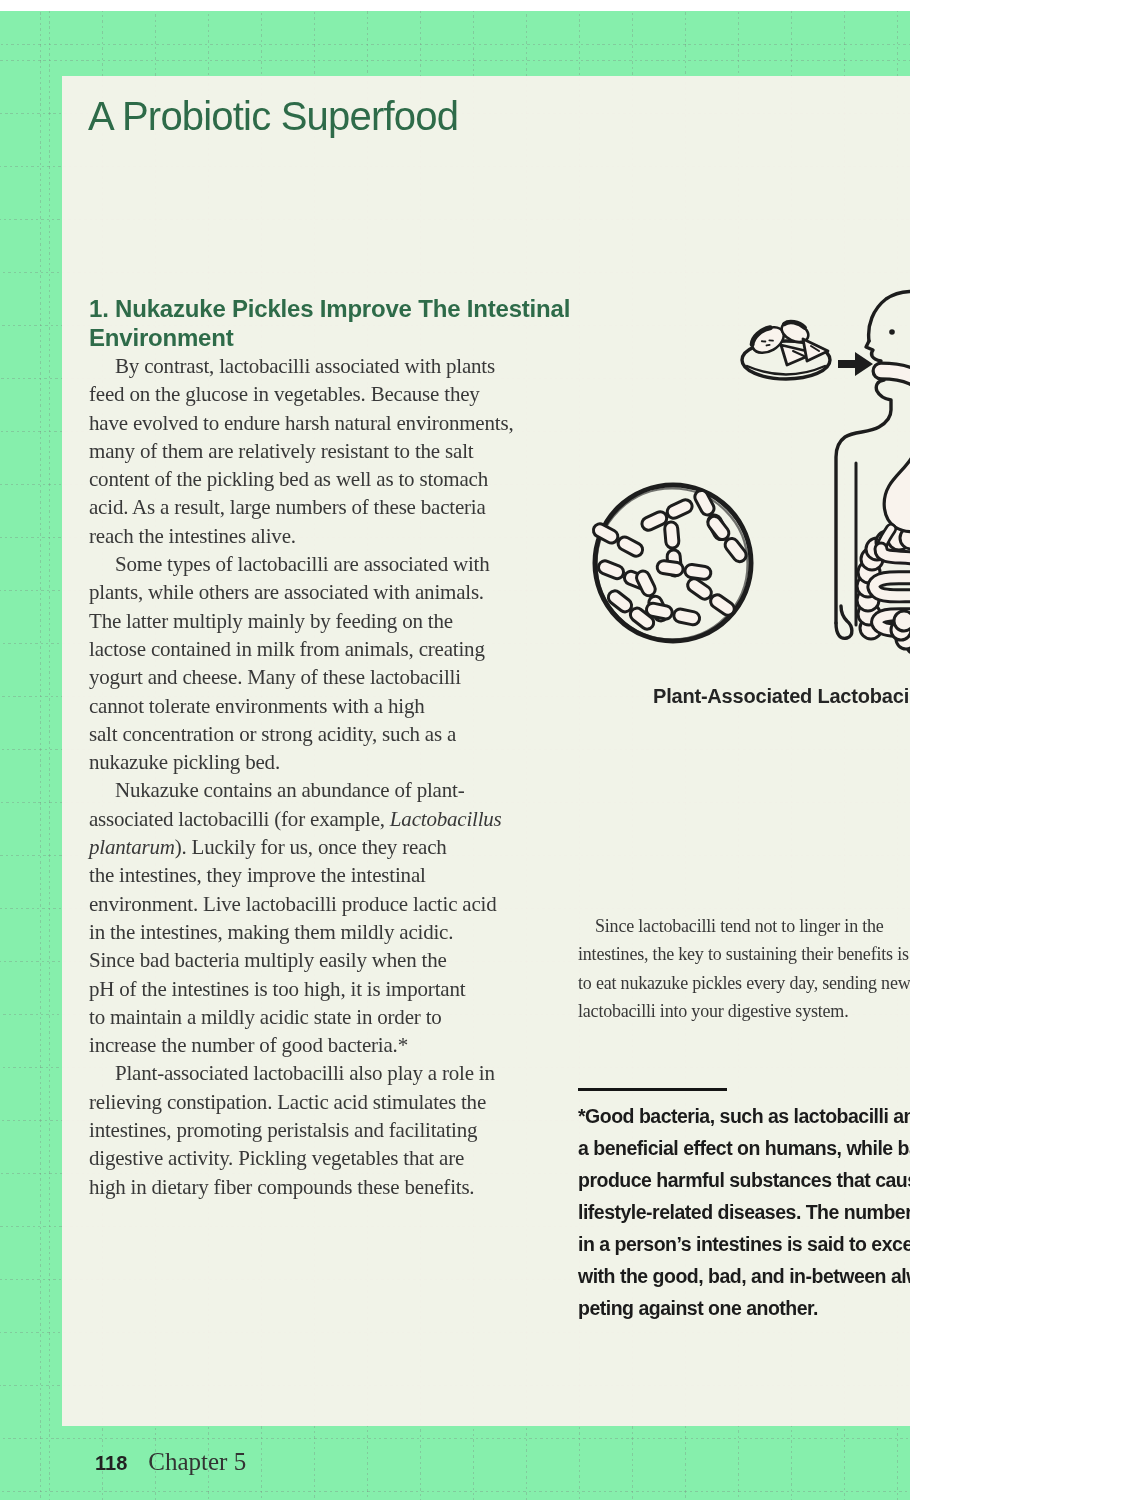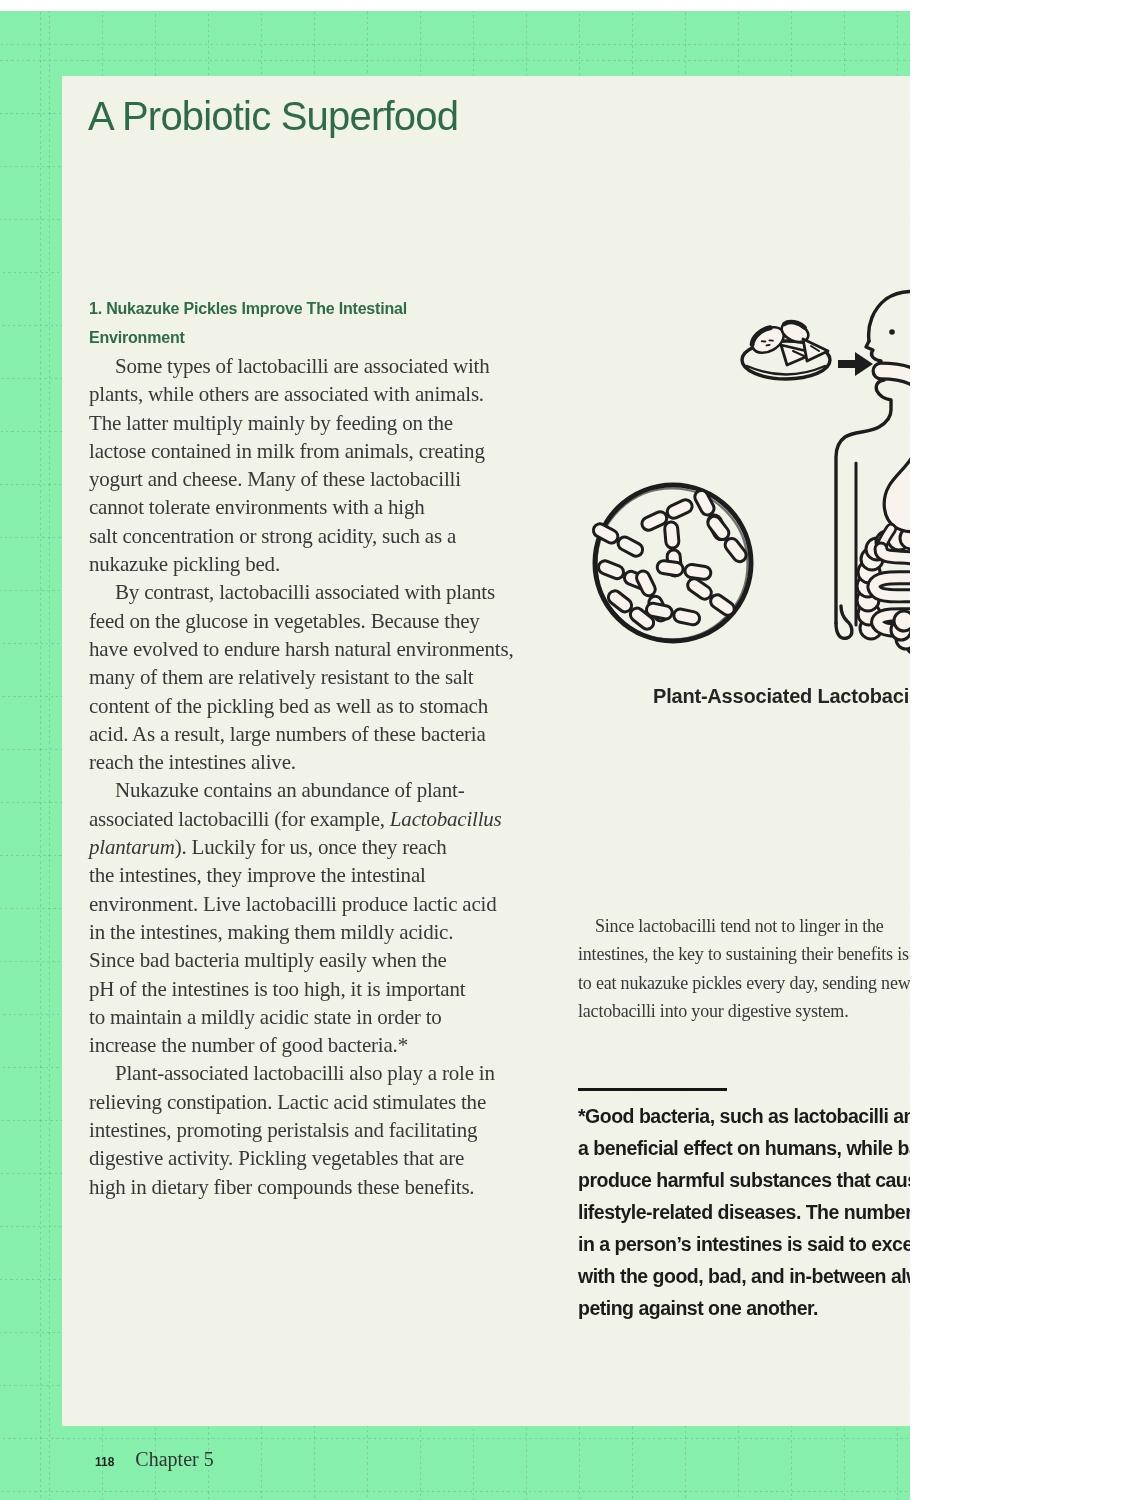--- a/index.html
+++ b/index.html
@@ -30,21 +30,21 @@
   }
   .page-title{
     position:absolute;left:88px;top:85px;margin:0;
     font-family:"Liberation Sans",sans-serif;font-weight:400;
     font-size:40px;line-height:40px;letter-spacing:-0.8px;color:var(--green);
     white-space:nowrap;
   }
   .section-heading{
     position:absolute;left:89px;top:283px;margin:0;
     font-family:"Liberation Sans",sans-serif;font-weight:700;
-    font-size:16px;line-height:29px;letter-spacing:-0.2px;color:var(--green);
+    font-size:24px;line-height:29px;letter-spacing:-0.2px;color:var(--green);
     white-space:nowrap;
   }
   .body-col{
     position:absolute;left:89px;top:341px;width:520px;
     font-family:"Liberation Serif",serif;color:var(--ink);
     font-size:21px;line-height:28.3px;letter-spacing:-0.2px;
   }
   .body-col p{margin:0;white-space:nowrap;}
   .body-col p.indent{text-indent:26px;}
   em{font-style:italic;}
@@ -72,41 +72,41 @@
   .footnote{
     position:absolute;left:578px;top:1089px;margin:0;width:520px;
     font-family:"Liberation Sans",sans-serif;font-weight:700;
     font-size:19.5px;line-height:32px;letter-spacing:-0.5px;color:var(--fink);
     white-space:nowrap;
   }
   .footer{
     position:absolute;left:95px;top:1437px;white-space:nowrap;
   }
   .footer .pg{
-    font-family:"Liberation Sans",sans-serif;font-weight:700;font-size:12px;color:#222;
+    font-family:"Liberation Sans",sans-serif;font-weight:700;font-size:20px;color:#222;
   }
   .footer .ch{
-    font-family:"Liberation Serif",serif;font-size:20px;color:#333;margin-left:21px;
+    font-family:"Liberation Serif",serif;font-size:25px;color:#333;margin-left:21px;
   }
   .illus{position:absolute;left:575px;top:272px;}
 </style>
 </head>
 <body>
 
 <div class="canvas">
   <div class="grid-bg"></div>
   <div class="panel"></div>
 
   <h1 class="page-title">A Probiotic Superfood</h1>
 
   <h2 class="section-heading">1. Nukazuke Pickles Improve The Intestinal<br>Environment</h2>
 
   <div class="body-col">
+    <p class="indent">By contrast, lactobacilli associated with plants<br>feed on the glucose in vegetables. Because they<br>have evolved to endure harsh natural environments,<br>many of them are relatively resistant to the salt<br>content of the pickling bed as well as to stomach<br>acid. As a result, large numbers of these bacteria<br>reach the intestines alive.</p>
     <p class="indent">Some types of lactobacilli are associated with<br>plants, while others are associated with animals.<br>The latter multiply mainly by feeding on the<br>lactose contained in milk from animals, creating<br>yogurt and cheese. Many of these lactobacilli<br>cannot tolerate environments with a high<br>salt concentration or strong acidity, such as a<br>nukazuke pickling bed.</p>
-    <p class="indent">By contrast, lactobacilli associated with plants<br>feed on the glucose in vegetables. Because they<br>have evolved to endure harsh natural environments,<br>many of them are relatively resistant to the salt<br>content of the pickling bed as well as to stomach<br>acid. As a result, large numbers of these bacteria<br>reach the intestines alive.</p>
     <p class="indent">Nukazuke contains an abundance of plant-<br>associated lactobacilli (for example, <em>Lactobacillus</em><br><em>plantarum</em>). Luckily for us, once they reach<br>the intestines, they improve the intestinal<br>environment. Live lactobacilli produce lactic acid<br>in the intestines, making them mildly acidic.<br>Since bad bacteria multiply easily when the<br>pH of the intestines is too high, it is important<br>to maintain a mildly acidic state in order to<br>increase the number of good bacteria.*</p>
     <p class="indent">Plant-associated lactobacilli also play a role in<br>relieving constipation. Lactic acid stimulates the<br>intestines, promoting peristalsis and facilitating<br>digestive activity. Pickling vegetables that are<br>high in dietary fiber compounds these benefits.</p>
   </div>
 
   <svg class="illus" width="480" height="400" viewBox="0 0 480 400">
     <g stroke="#1d1d1d" fill="none" stroke-linecap="round" stroke-linejoin="round">
 
       <g>
         <circle cx="98" cy="280" r="78" stroke-width="5"></circle>
         <circle cx="97" cy="281" r="75.5" stroke-width="2.2" opacity="0.6"></circle>

